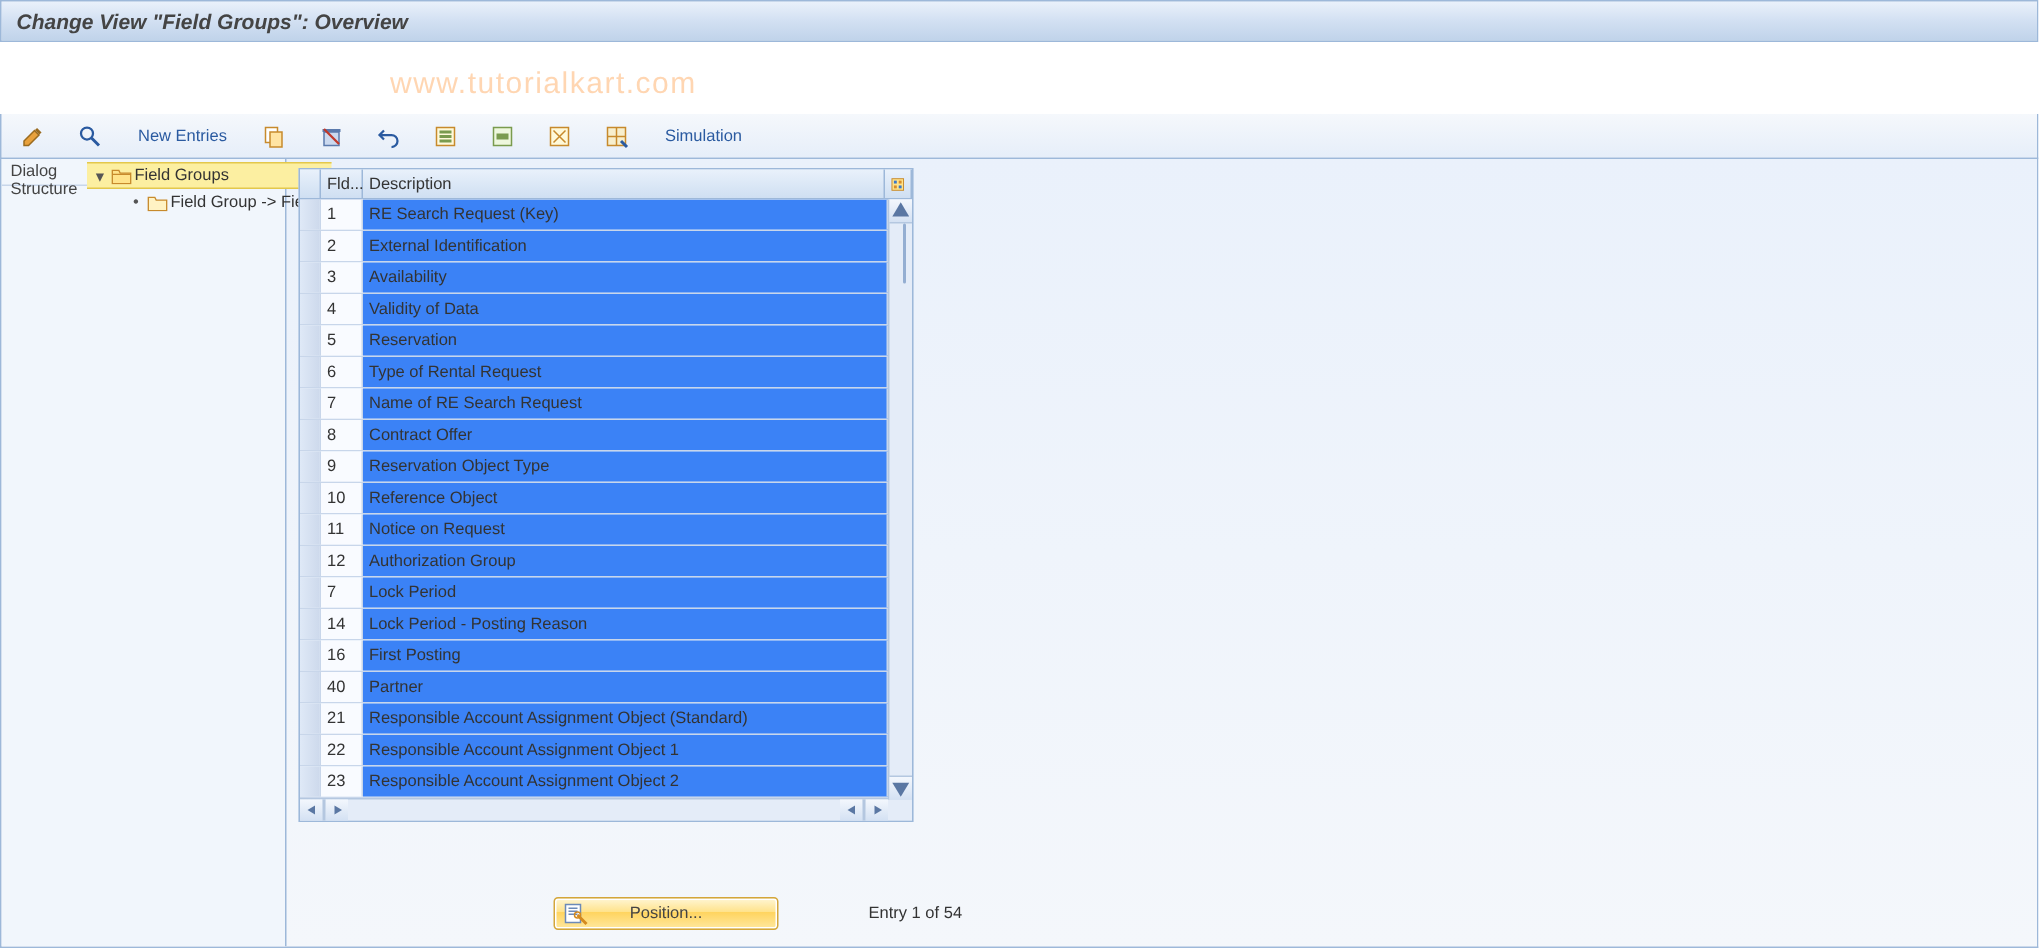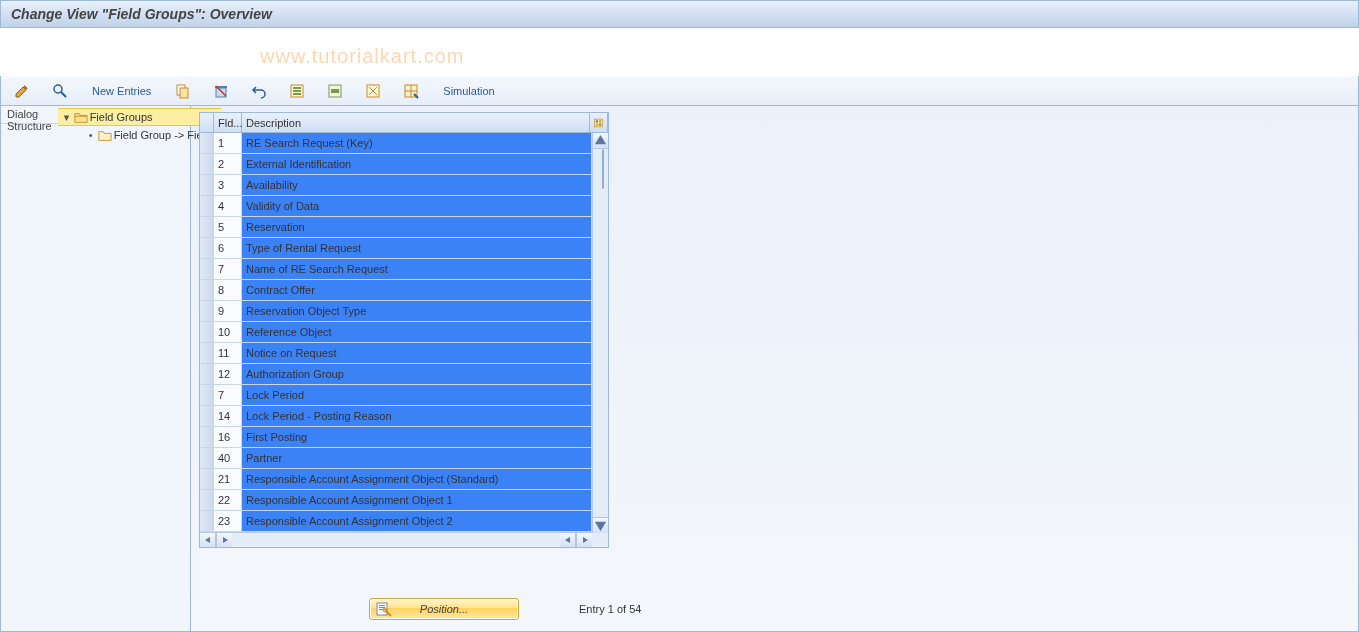--- a/index.html
+++ b/index.html
@@ -362,20 +362,20 @@
         <span class="icon">
           <svg viewBox="0 0 16 16">
               <rect x="1" y="2" width="10" height="12" fill="#fff" stroke="#6c8ab8"></rect>
               <rect x="3" y="4" width="6" height="1" fill="#6c8ab8"></rect>
               <rect x="3" y="6" width="6" height="1" fill="#6c8ab8"></rect>
               <rect x="3" y="8" width="6" height="1" fill="#6c8ab8"></rect>
               <path d="M9 9 L15 15" stroke="#d48a1e" stroke-width="2"></path>
               <circle cx="9" cy="9" r="2" fill="none" stroke="#d48a1e"></circle>
             </svg>
         </span>
-        <span style="flex:1; text-align:center;font-style:italic;">Position...</span>
+        <span style="flex:1; text-align:center;">Position...</span>
         <span style="width:16px"></span>
       </button>
       <span>Entry 1 of 54</span>
     </div>
   </div>
 
 </div>
 
 </body></html>

